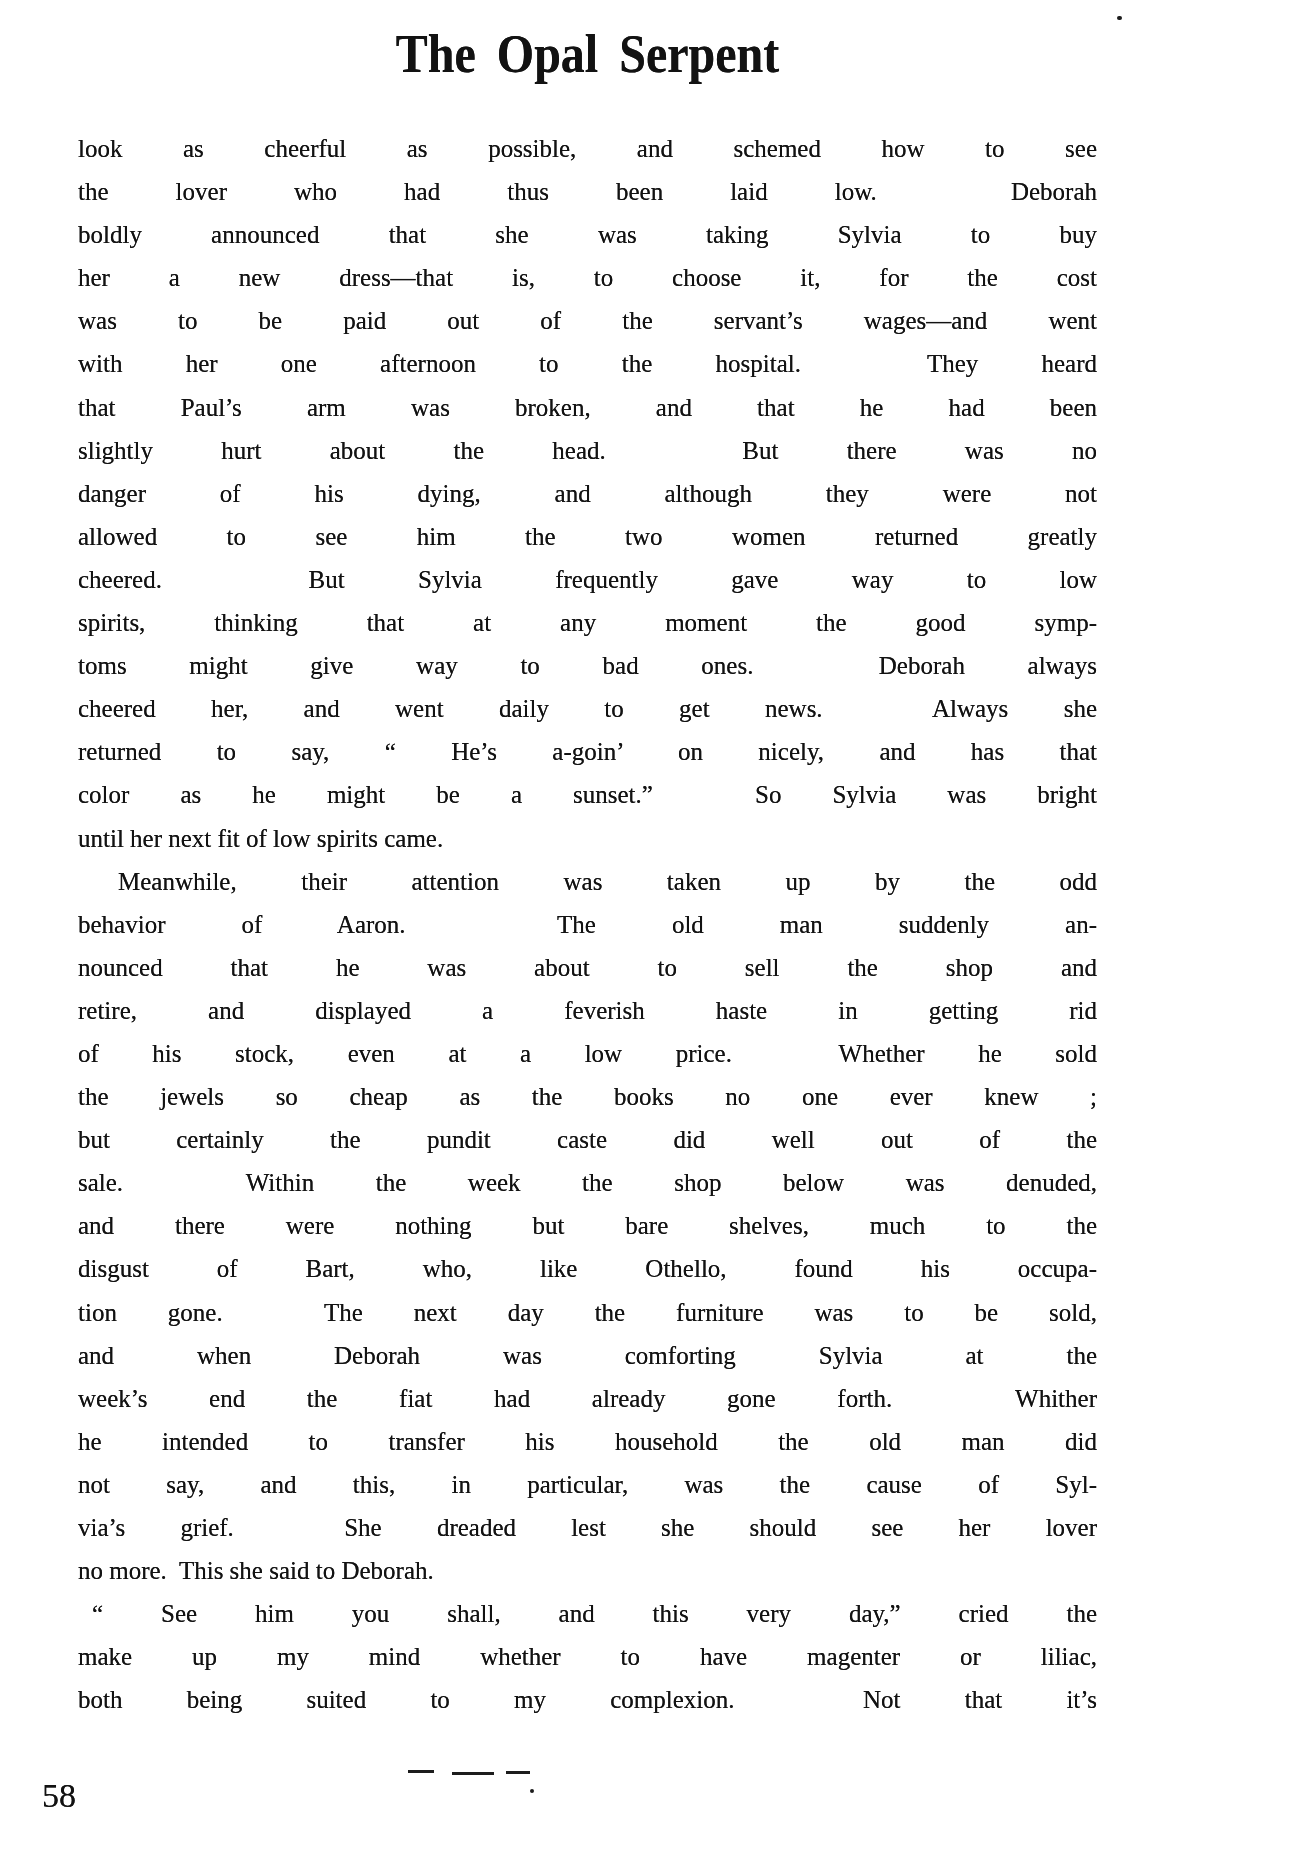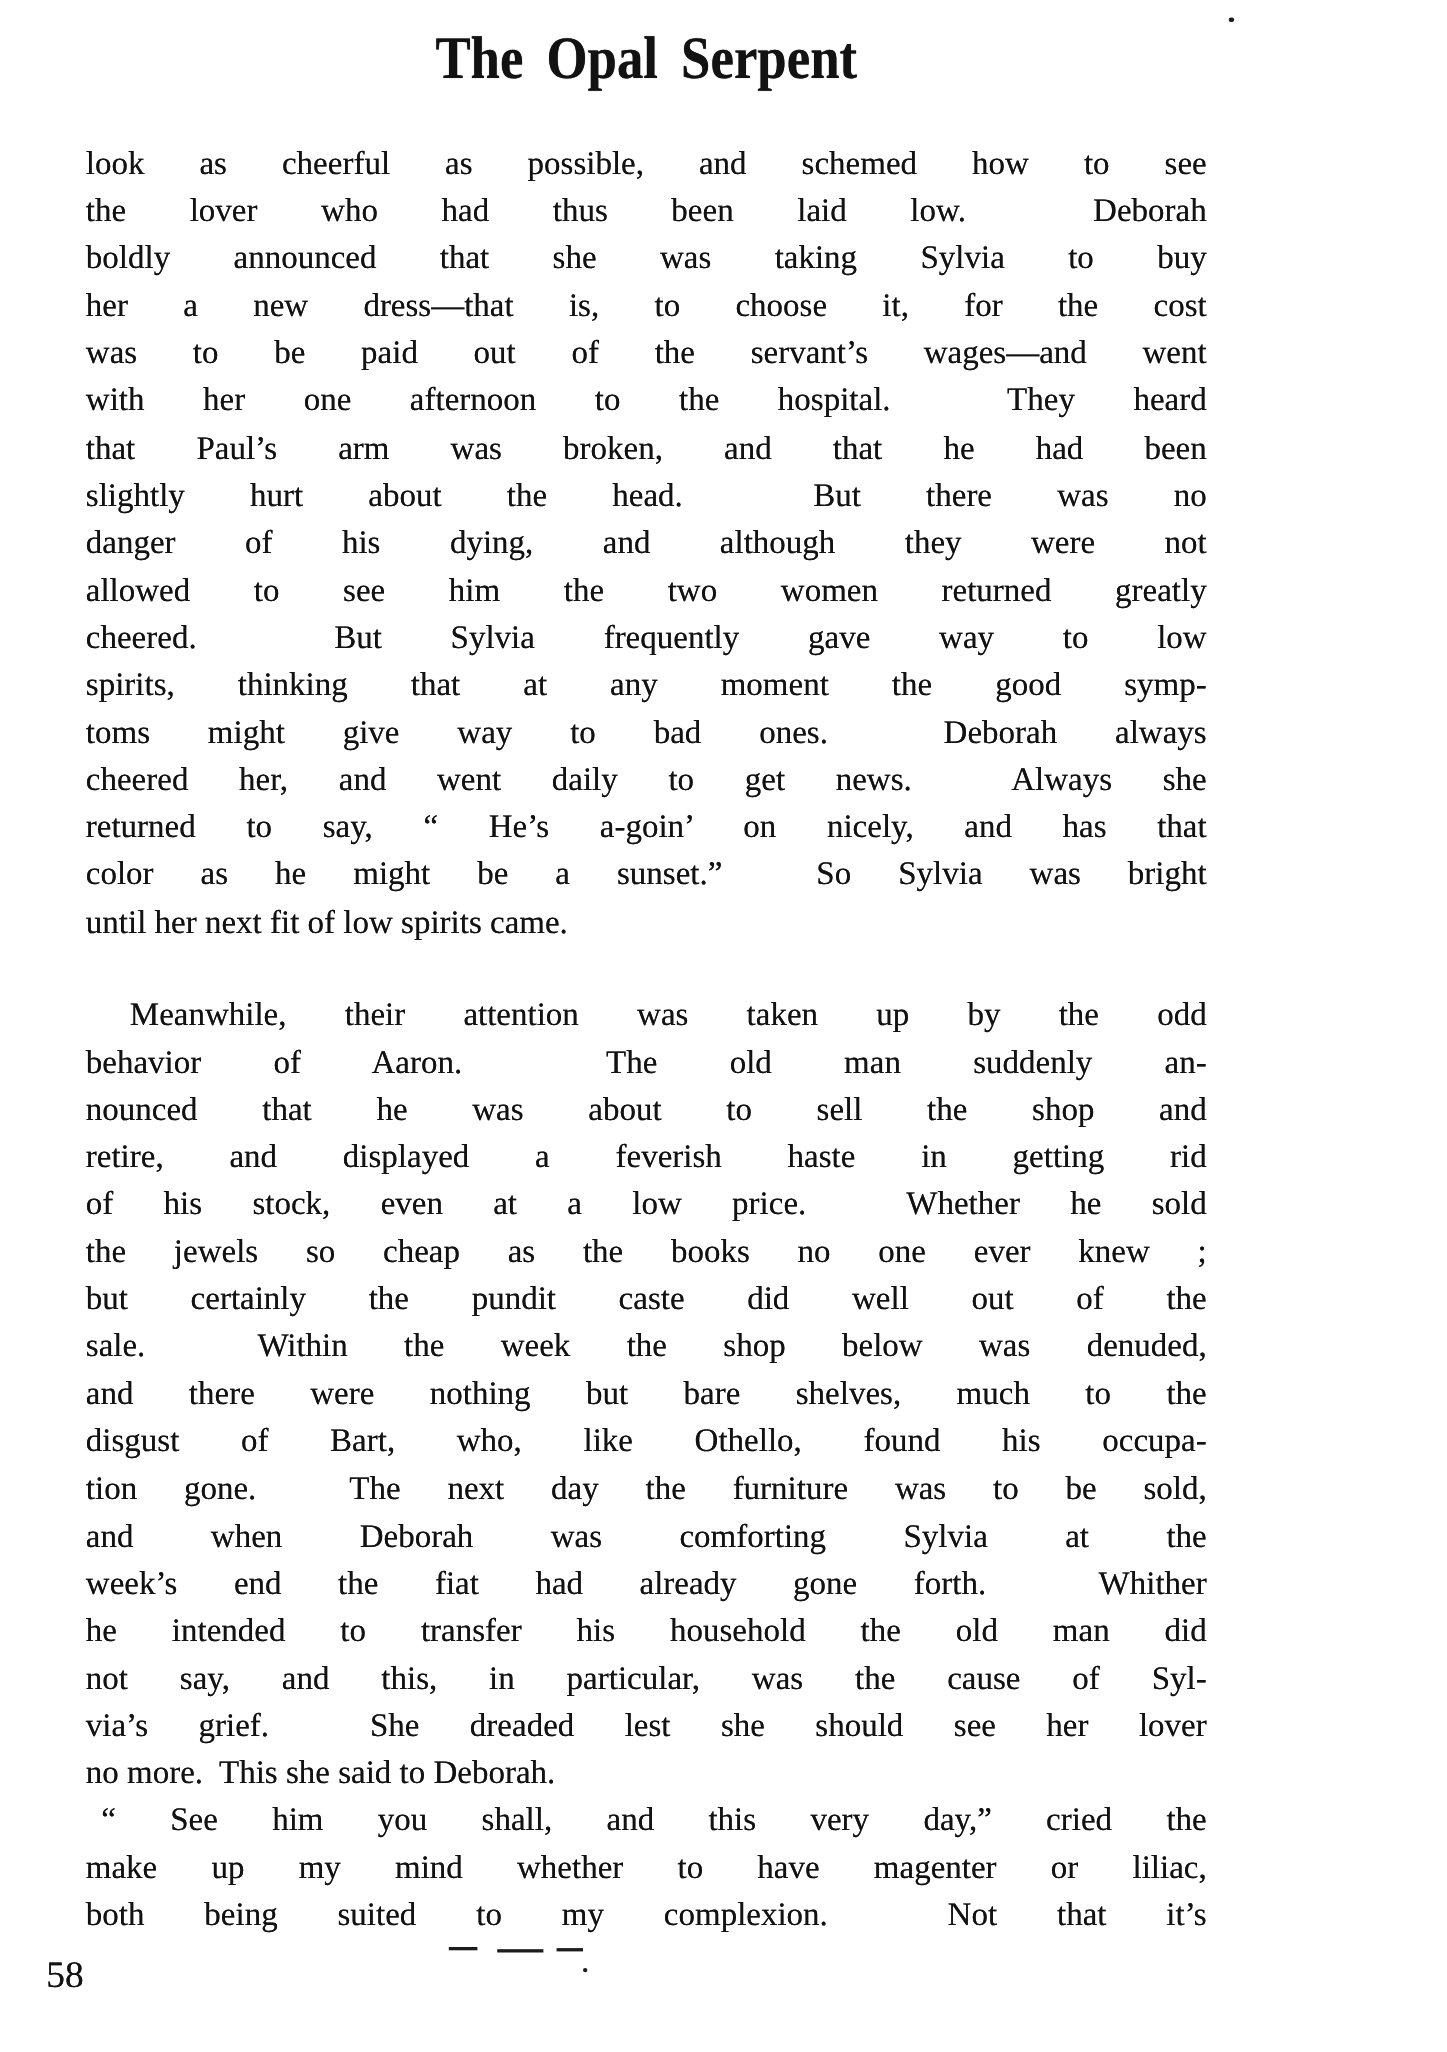--- a/index.html
+++ b/index.html
@@ -37,31 +37,31 @@
     top: 127px;
     width: 1019px;
   }
   .paragraph {
     margin: 0;
     padding: 0;
   }
   .line {
     height: 43.1px;
     line-height: 43.1px;
-    font-size: 30px;
+    font-size: 25px;
     text-align: justify;
     text-align-last: justify;
     white-space: nowrap;
     overflow: visible;
     text-shadow: 0 0 0.55px rgba(10,10,10,0.8);
   }
   .line.no-just {
     text-align-last: left;
   }
-  .line.indent-med { text-indent: 40px; margin-top: 41px; }
+  .line.indent-med { text-indent: 40px; }
   .line.indent-sm  { text-indent: 14px; }
   .pagenum {
     position: absolute;
     left: 42px;
     top: 1776px;
     width: 1019px;
     text-align: left;
     font-size: 34px;
     line-height: 40px;
     text-shadow: 0 0 0.6px rgba(10,10,10,0.85);

